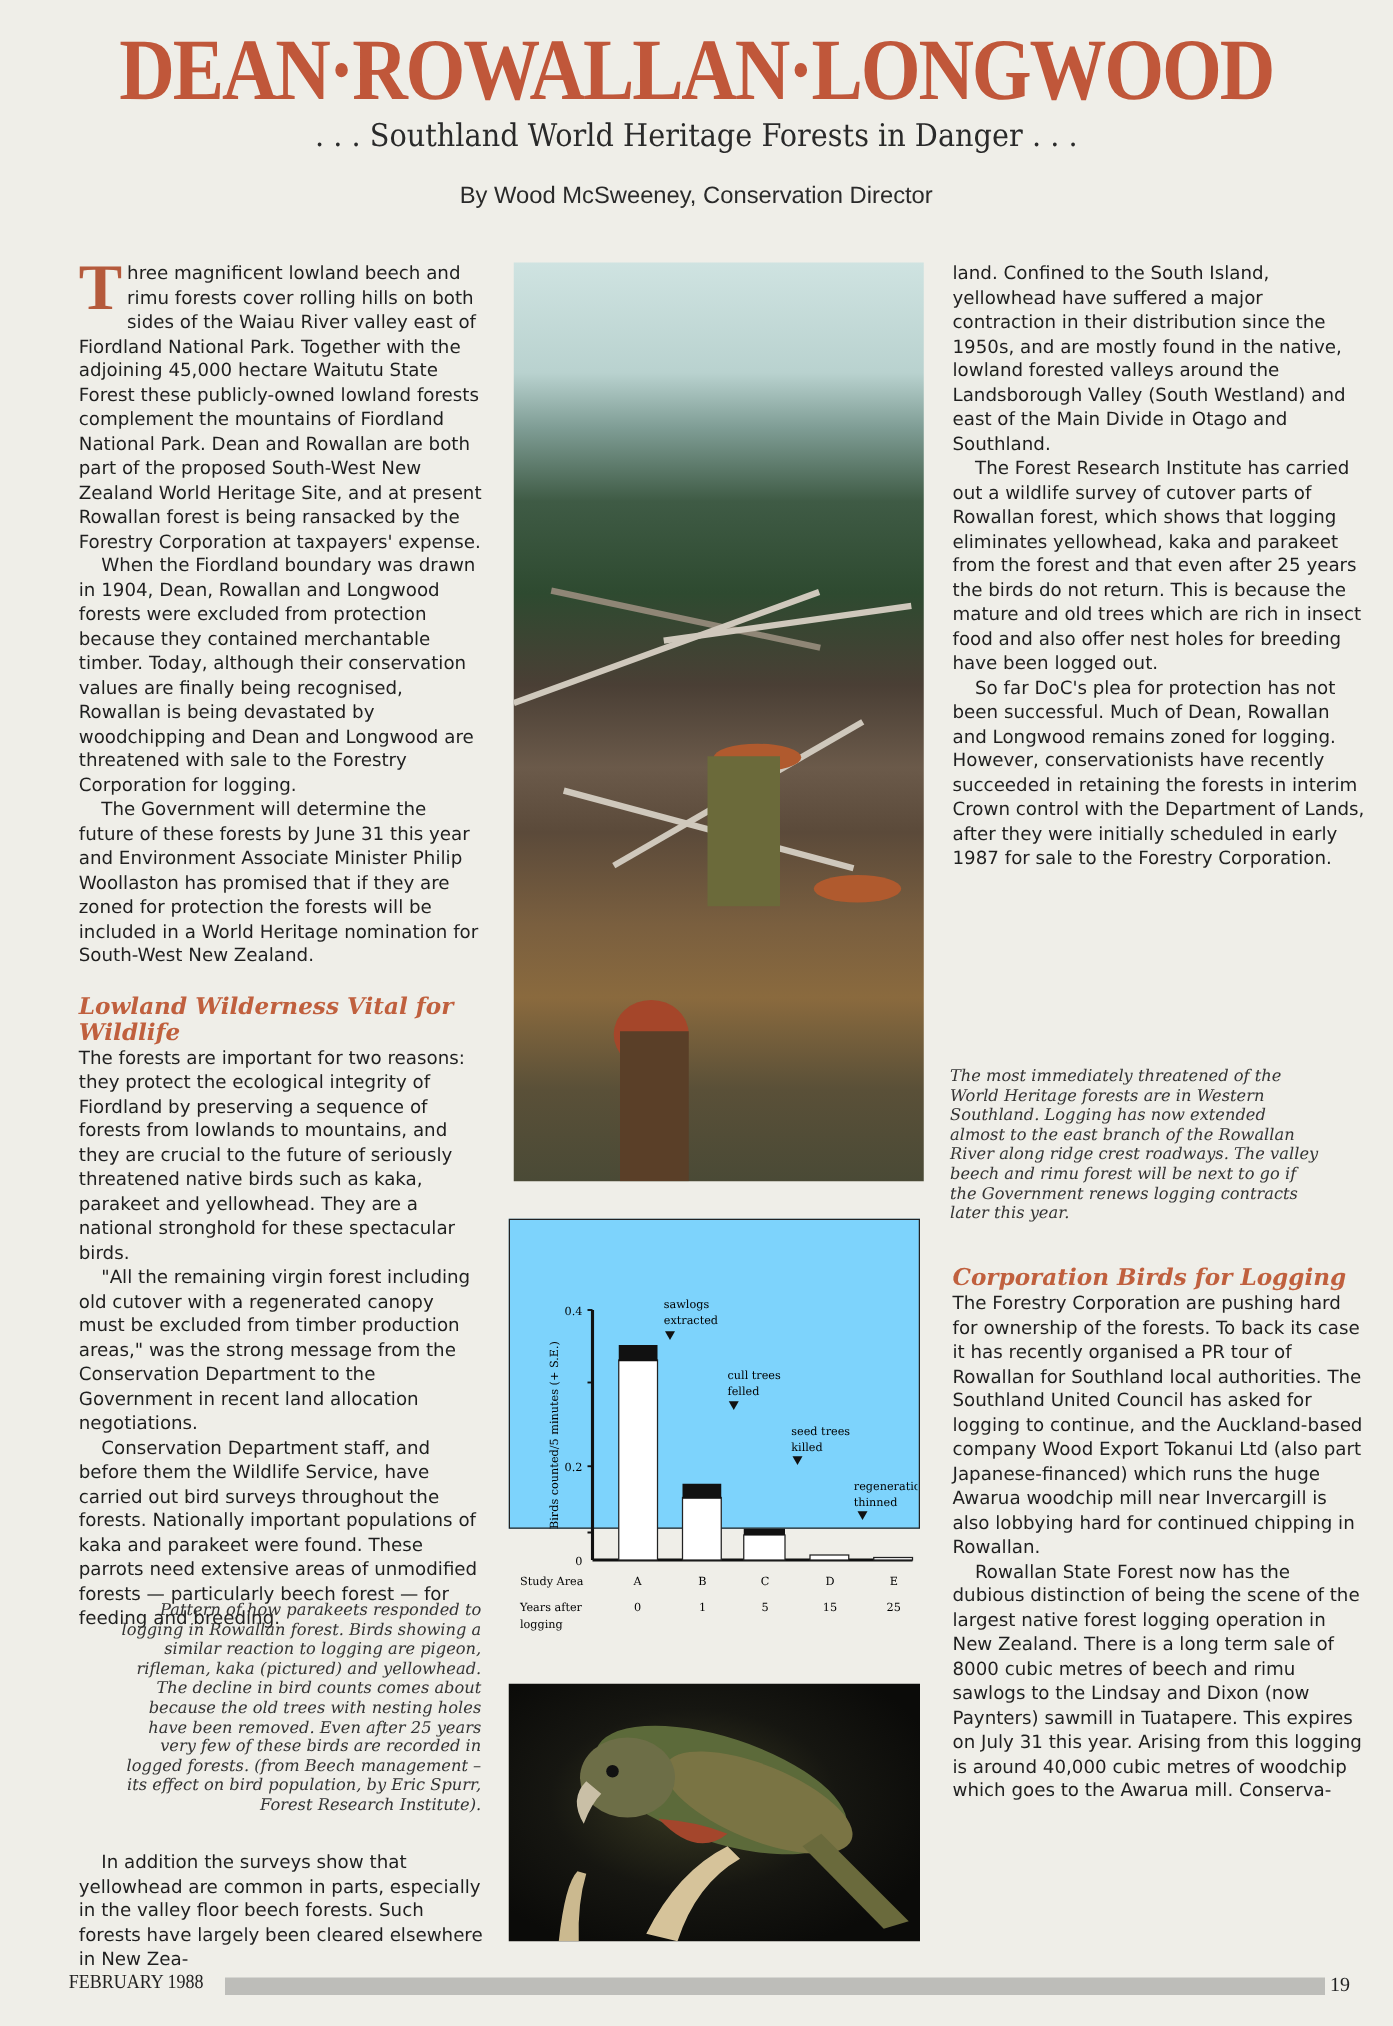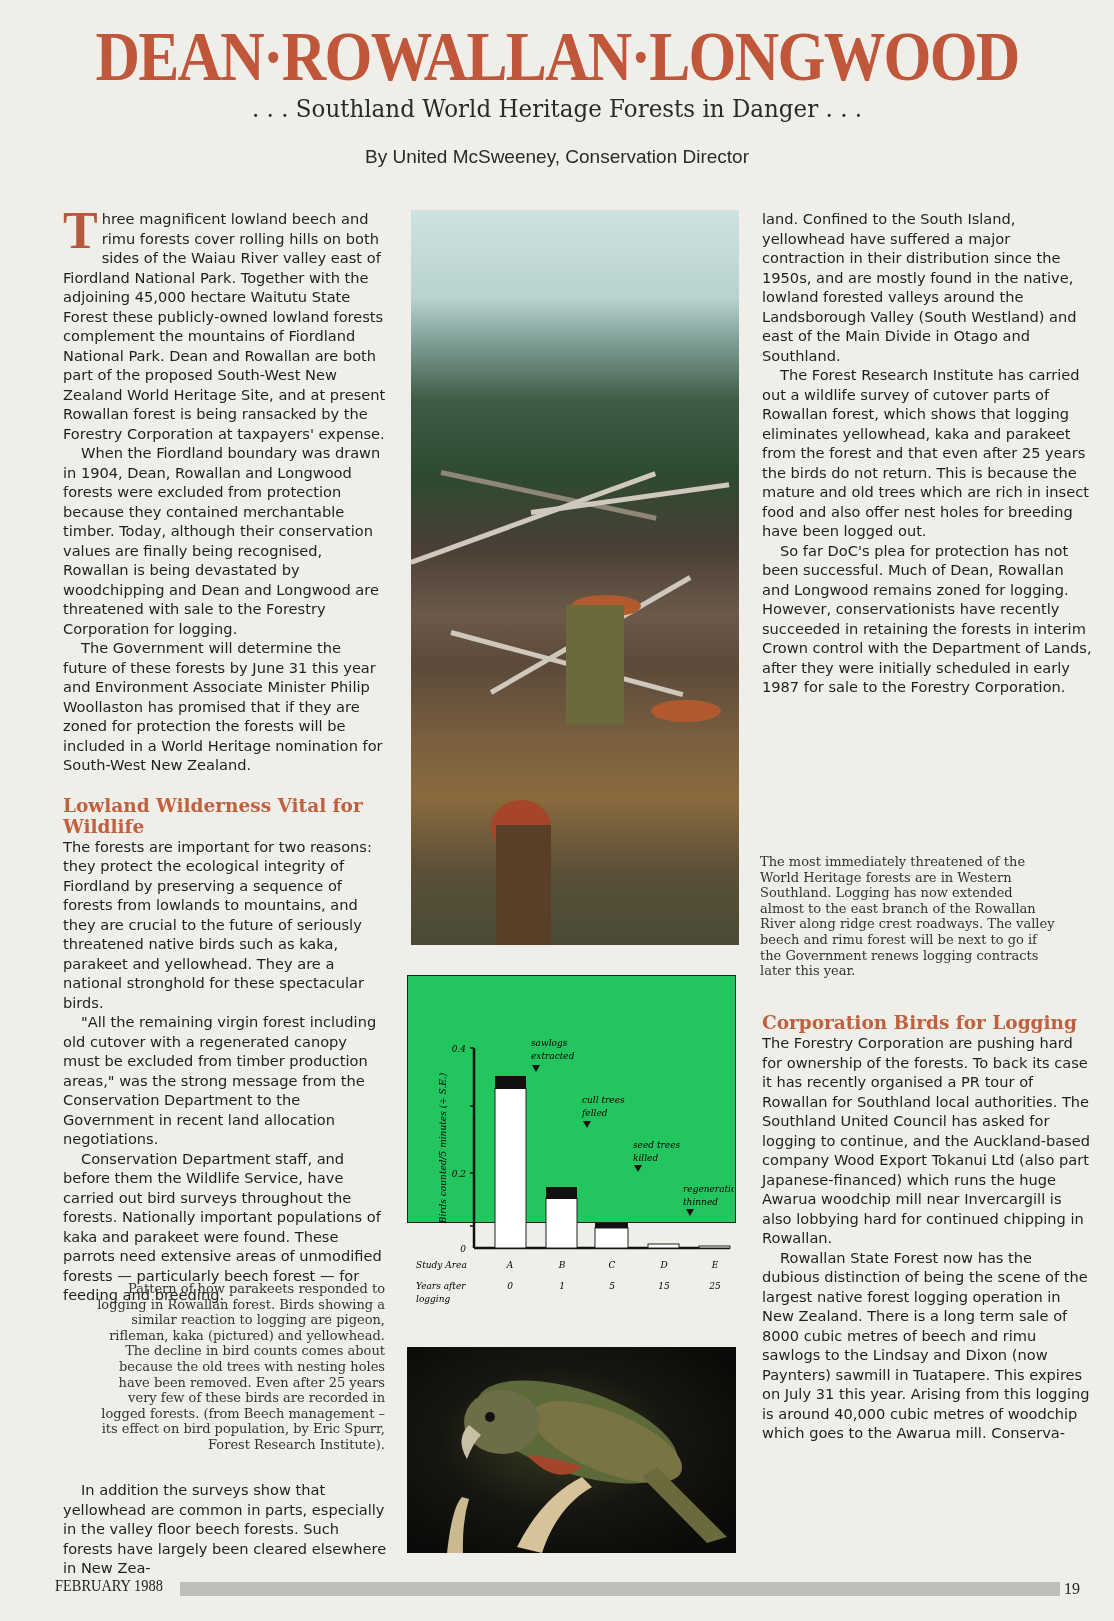--- a/index.html
+++ b/index.html
@@ -28,38 +28,38 @@
     font-size:14.6px; line-height:19.5px; color:#1f1f1f;
   }
   .col p { margin:0; text-indent:18px; }
   .col p.noindent { text-indent:0; }
   .dropcap {
     float:left; font-family:"Liberation Serif", serif; font-weight:bold;
     font-size:52px; line-height:40px; color:#b55a3c; margin:2px 4px 0 0;
   }
   h2 {
     margin:0; font-family:"DejaVu Serif", serif; font-weight:bold;
-    font-size:18.5px; line-height:21px; color:#c0603e;
+    font-size:18.5px; line-height:21px; color:#c0603e;font-style:italic;
   }
   .caption {
-    position:absolute; font-family:"DejaVu Serif", serif; 
+    position:absolute; font-family:"DejaVu Serif", serif; font-style:italic;
     font-size:13px; line-height:15.6px; color:#333;
   }
   .photo-forest {
     position:absolute; left:411px; top:210px; width:328px; height:735px;
     background:
       linear-gradient(180deg,#cfe3e1 0%,#b9d2cf 12%,#7f9d95 18%,#3f5b45 26%,#2e4a30 36%,#4a3f35 46%,#6b5a4a 55%,#5b4a3a 62%,#7a5f3f 72%,#8a6a3e 80%,#5a5038 90%,#4a4a36 100%);
     overflow:hidden;
   }
   .photo-forest .stump { position:absolute; background:#b05a2e; border-radius:50%; }
   .photo-forest .log { position:absolute; background:#cfc8bc; height:5px; transform-origin:left center; }
   .chart-box {
     position:absolute; left:407px; top:975px; width:329px; height:248px;
-    border:1.5px solid #222; box-sizing:border-box; background:#22c55e;
-    font-family:"DejaVu Serif", serif; color:#222;font-style:italic;
+    border:1.5px solid #222; box-sizing:border-box; background:#7dd3fc;
+    font-family:"DejaVu Serif", serif; color:#222;
   }
   .photo-kaka {
     position:absolute; left:407px; top:1347px; width:329px; height:206px;
     background:radial-gradient(ellipse at 45% 45%, #3a3a22 0%, #161611 45%, #0b0b09 80%);
     overflow:hidden;
   }
   .footer-left {
     position:absolute; left:55px; top:1577px; font-family:"Liberation Serif", serif;
     font-size:16px; color:#222; transform:scaleX(0.9); transform-origin:left;
   }
@@ -68,21 +68,21 @@
   }
   .footer-right {
     position:absolute; left:1064px; top:1580px; font-family:Liberation Serif, serif; font-size:16px; color:#222;
   }
 </style>
 </head>
 <body>
 
 <div class="title">DEAN·ROWALLAN·LONGWOOD</div>
 <div class="subtitle">. . . Southland World Heritage Forests in Danger . . .</div>
-<div class="byline">By United McSweeney, Conservation Director</div>
+<div class="byline">By Wood McSweeney, Conservation Director</div>
 
 <div class="col" style="left:63px; top:209px; width:324px;">
   <p class="noindent"><span class="dropcap">T</span><span>hree magnificent lowland beech and rimu forests cover rolling hills on both sides of the Waiau River valley east of Fiordland National Park. Together with the adjoining 45,000 hectare Waitutu State Forest these publicly-owned lowland forests complement the mountains of Fiordland National Park. Dean and Rowallan are both part of the proposed South-West New Zealand World Heritage Site, and at present Rowallan forest is being ransacked by the Forestry Corporation at taxpayers' expense.</span></p>
   <p>When the Fiordland boundary was drawn in 1904, Dean, Rowallan and Longwood forests were excluded from protection because they contained merchantable timber. Today, although their conservation values are finally being recognised, Rowallan is being devastated by woodchipping and Dean and Longwood are threatened with sale to the Forestry Corporation for logging.</p>
   <p>The Government will determine the future of these forests by June 31 this year and Environment Associate Minister Philip Woollaston has promised that if they are zoned for protection the forests will be included in a World Heritage nomination for South-West New Zealand.</p>
   <h2 style="margin-top:20px;">Lowland Wilderness Vital for Wildlife</h2>
   <p class="noindent">The forests are important for two reasons: they protect the ecological integrity of Fiordland by preserving a sequence of forests from lowlands to mountains, and they are crucial to the future of seriously threatened native birds such as kaka, parakeet and yellowhead. They are a national stronghold for these spectacular birds.</p>
   <p>"All the remaining virgin forest including old cutover with a regenerated canopy must be excluded from timber production areas," was the strong message from the Conservation Department to the Government in recent land allocation negotiations.</p>
   <p>Conservation Department staff, and before them the Wildlife Service, have carried out bird surveys throughout the forests. Nationally important populations of kaka and parakeet were found. These parrots need extensive areas of unmodified forests — particularly beech forest — for feeding and breeding.</p>
 </div>

